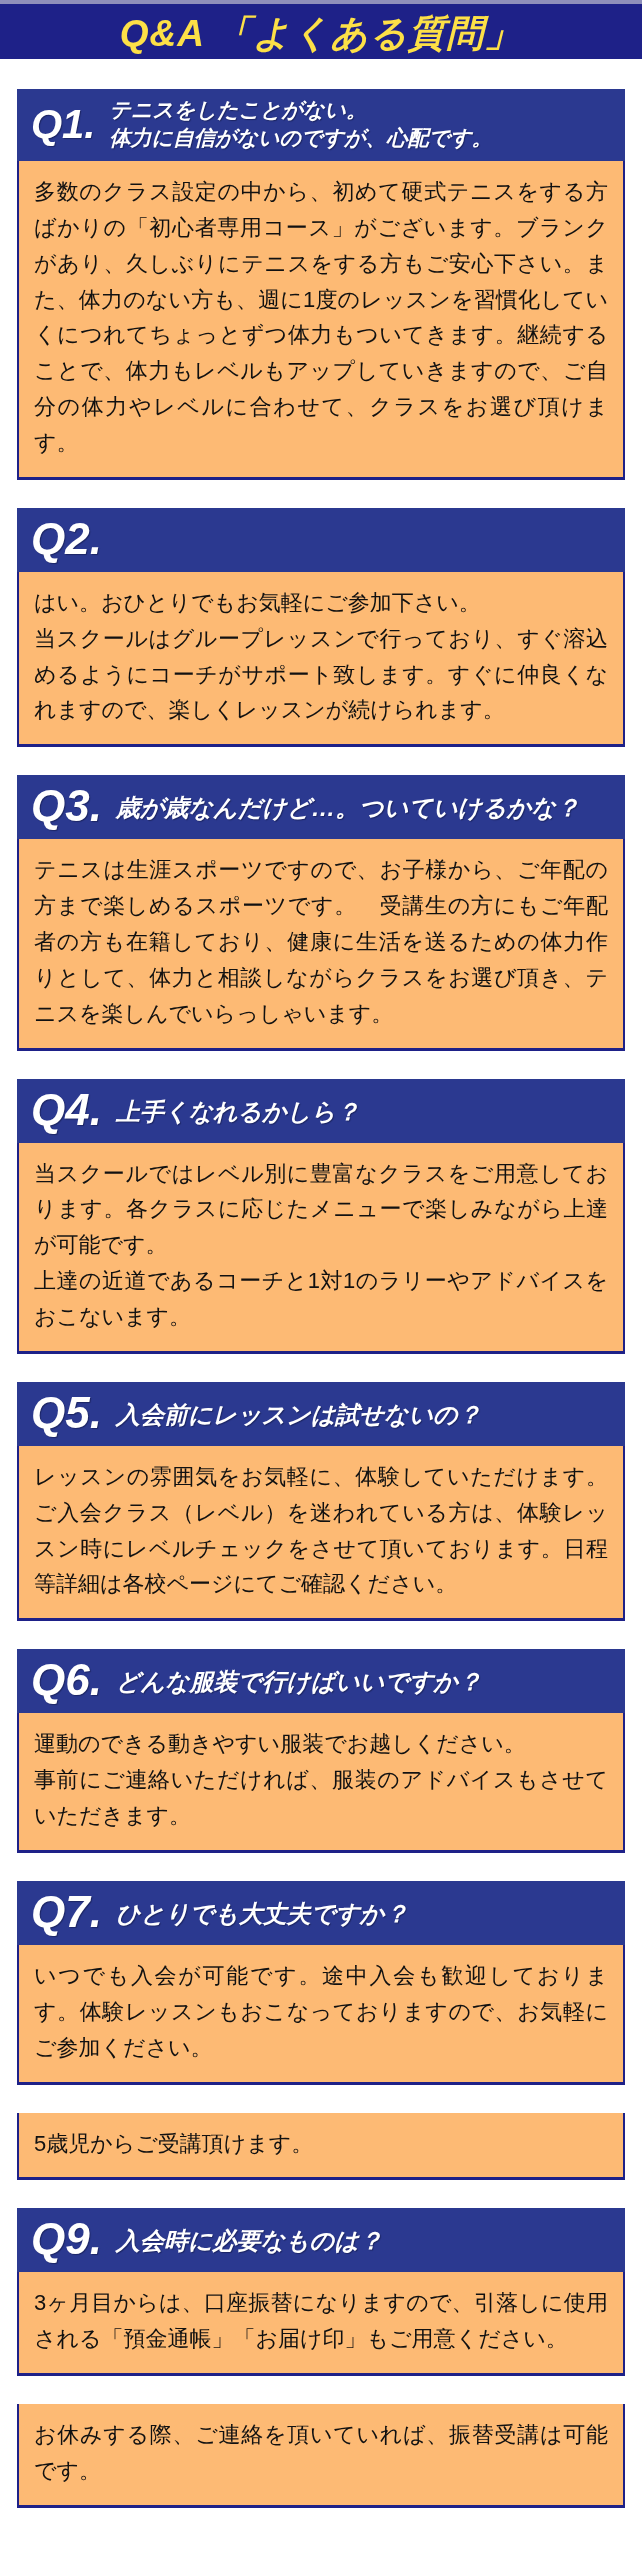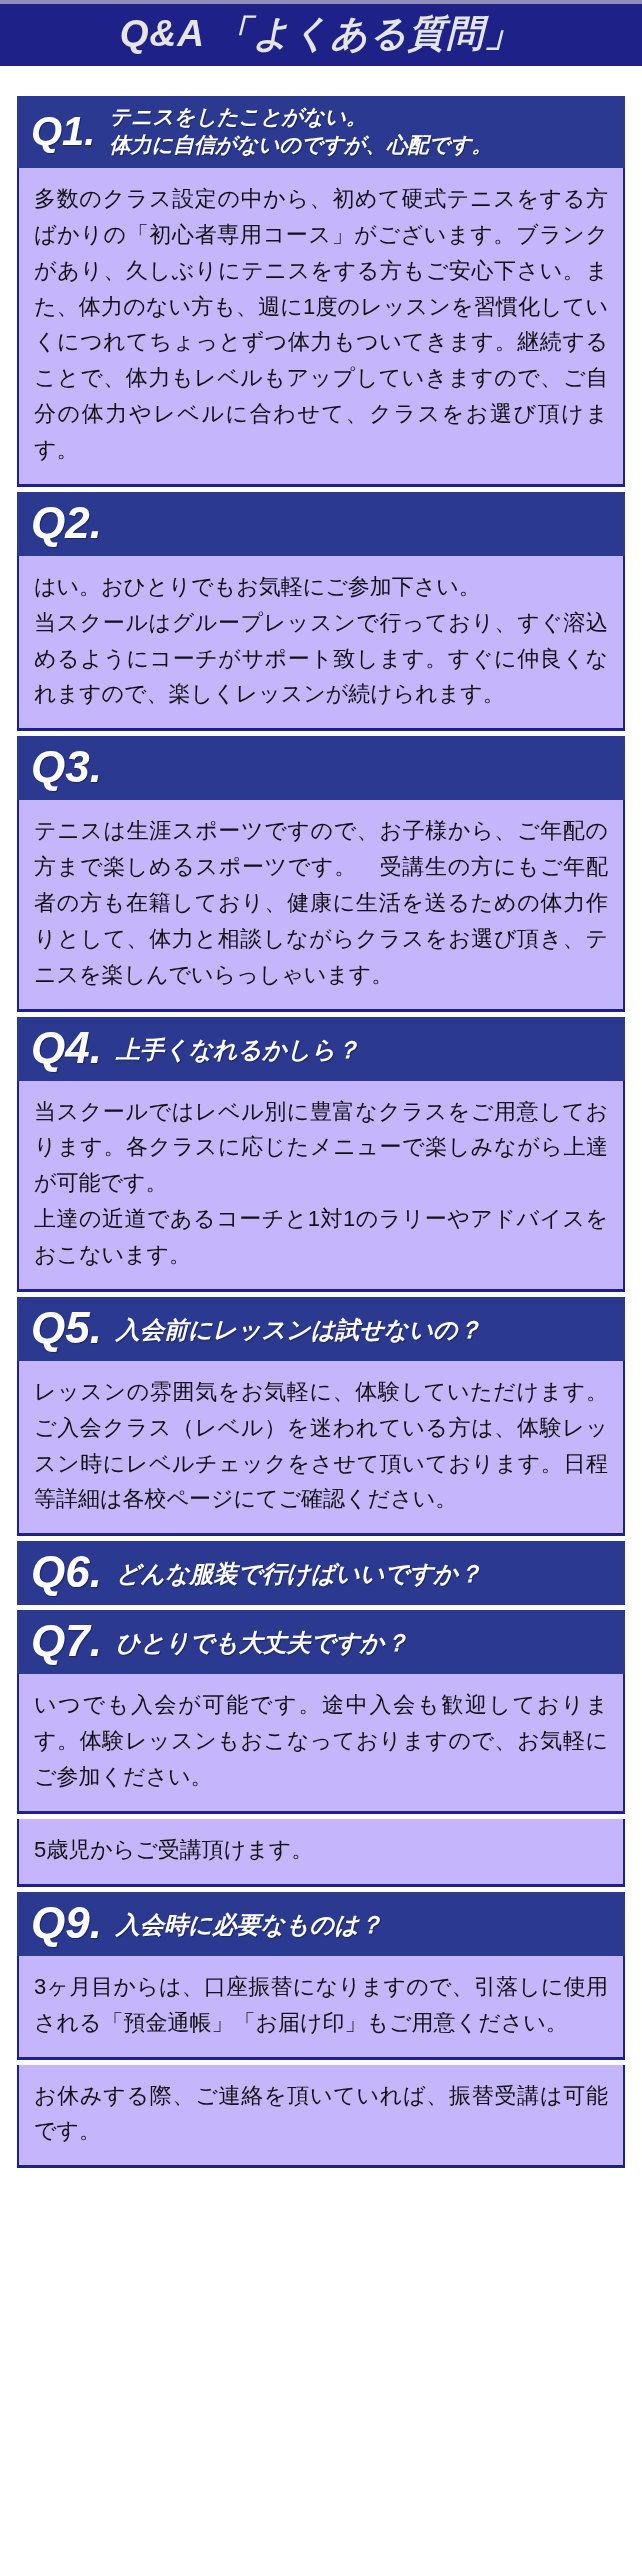--- a/index.html
+++ b/index.html
@@ -17,35 +17,35 @@
   .page {
     width: 642px;
     background: #ffffff;
   }
   .top-strip {
     height: 4px;
     background: var(--top-strip);
   }
   .page-header {
     background: var(--header-bg);
-    color: #e5e5e5;
+    color: #fde047;
     text-align: center;
-    padding: 5px 0 7px 0;
+    padding: 5px 0 0 0;
   }
   .page-title {
     font-size: 37px;
     font-weight: bold;
     font-style: italic;
     letter-spacing: 1px;
   }
   .faq-list {
     padding: 30px 17px 0 17px;
   }
   .faq-item {
-    margin-bottom: 5px;
+    margin-bottom: 28px;
   }
   .question-header {
     background: var(--question-bg);
     color: #ffffff;
     display: flex;
     align-items: center;
     padding: 8px 14px 10px 14px;
     min-height: 64px;
   }
   .question-number {
@@ -66,21 +66,21 @@
     padding-top: 4px;
     text-shadow: 1px 1px 1px rgba(0,0,20,0.35);
   }
   .question-header.two-line { min-height: 72px; padding-top: 6px; padding-bottom: 8px; }
   .question-header.two-line .question-number { font-size: 40px; }
   .question-header.two-line .question-text { font-size: 21px; line-height: 1.35; padding-top: 0; }
   .answer-box {
     border: 2px solid var(--border-color);
     border-top: none;
     border-bottom-width: 3px;
-    background: #c4b5fd;
+    background: #fdba74;
     padding: 13px 15px 16px 15px;
   }
   .answer-text {
     color: var(--text-color);
     font-size: 22px;
     line-height: 1.63;
     white-space: pre-line;
     text-align: justify;
   }
 </style>
@@ -110,20 +110,21 @@
     </div>
     <div class="answer-box">
       <div class="answer-text">はい。おひとりでもお気軽にご参加下さい。
 当スクールはグループレッスンで行っており、すぐ溶込めるようにコーチがサポート致します。すぐに仲良くなれますので、楽しくレッスンが続けられます。</div>
     </div>
   </div>
 
   <div class="faq-item">
     <div class="question-header">
       <span class="question-number">Q3.</span>
+      <span class="question-text">歳が歳なんだけど…。ついていけるかな？</span>
     </div>
     <div class="answer-box">
       <div class="answer-text">テニスは生涯スポーツですので、お子様から、ご年配の方まで楽しめるスポーツです。　受講生の方にもご年配者の方も在籍しており、健康に生活を送るための体力作りとして、体力と相談しながらクラスをお選び頂き、テニスを楽しんでいらっしゃいます。</div>
     </div>
   </div>
 
   <div class="faq-item">
     <div class="question-header">
       <span class="question-number">Q4.</span>
       <span class="question-text">上手くなれるかしら？</span>
@@ -141,20 +142,24 @@
     </div>
     <div class="answer-box">
       <div class="answer-text">レッスンの雰囲気をお気軽に、体験していただけます。ご入会クラス（レベル）を迷われている方は、体験レッスン時にレベルチェックをさせて頂いております。日程等詳細は各校ページにてご確認ください。</div>
     </div>
   </div>
 
   <div class="faq-item">
     <div class="question-header">
       <span class="question-number">Q6.</span>
       <span class="question-text">どんな服装で行けばいいですか？</span>
+    </div>
+    <div class="answer-box">
+      <div class="answer-text">運動のできる動きやすい服装でお越しください。
+事前にご連絡いただければ、服装のアドバイスもさせていただきます。</div>
     </div>
   </div>
 
   <div class="faq-item">
     <div class="question-header">
       <span class="question-number">Q7.</span>
       <span class="question-text">ひとりでも大丈夫ですか？</span>
     </div>
     <div class="answer-box">
       <div class="answer-text">いつでも入会が可能です。途中入会も歓迎しております。体験レッスンもおこなっておりますので、お気軽にご参加ください。</div>

